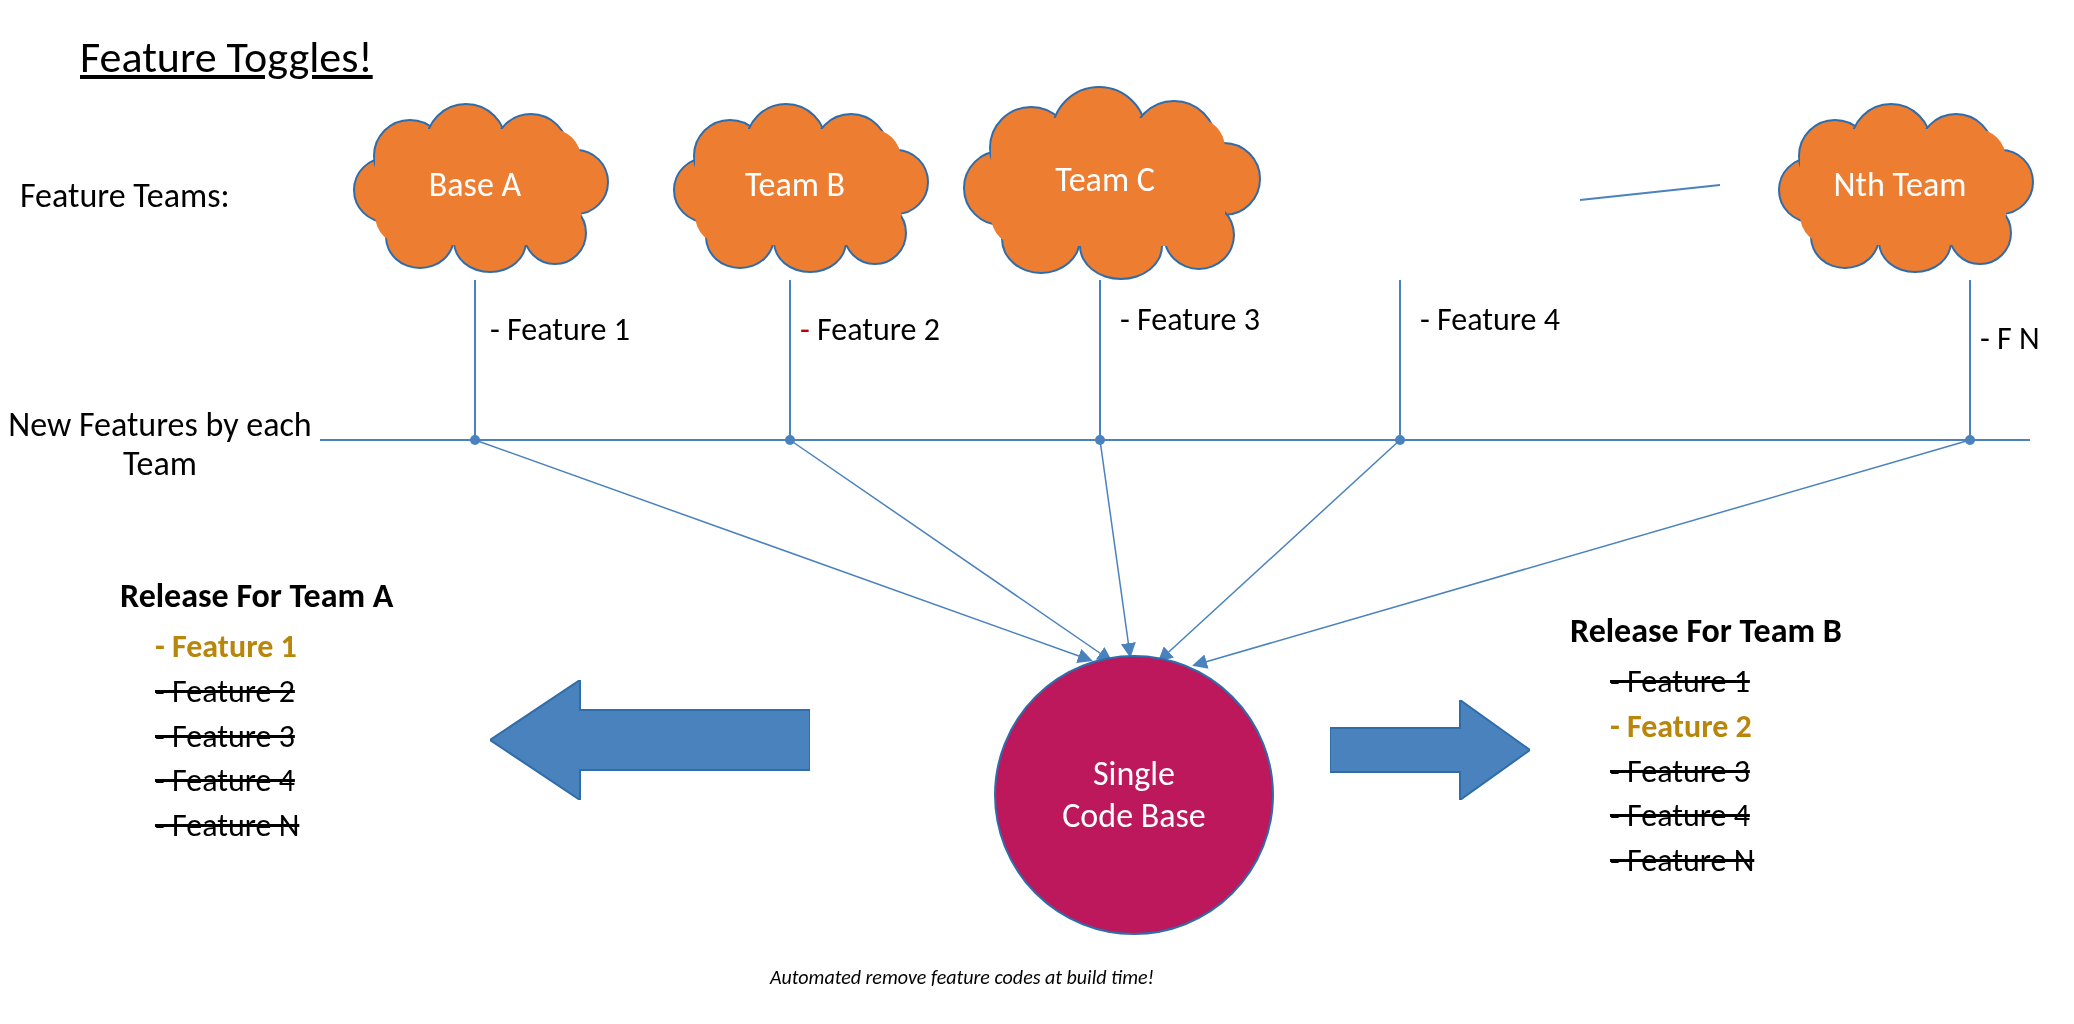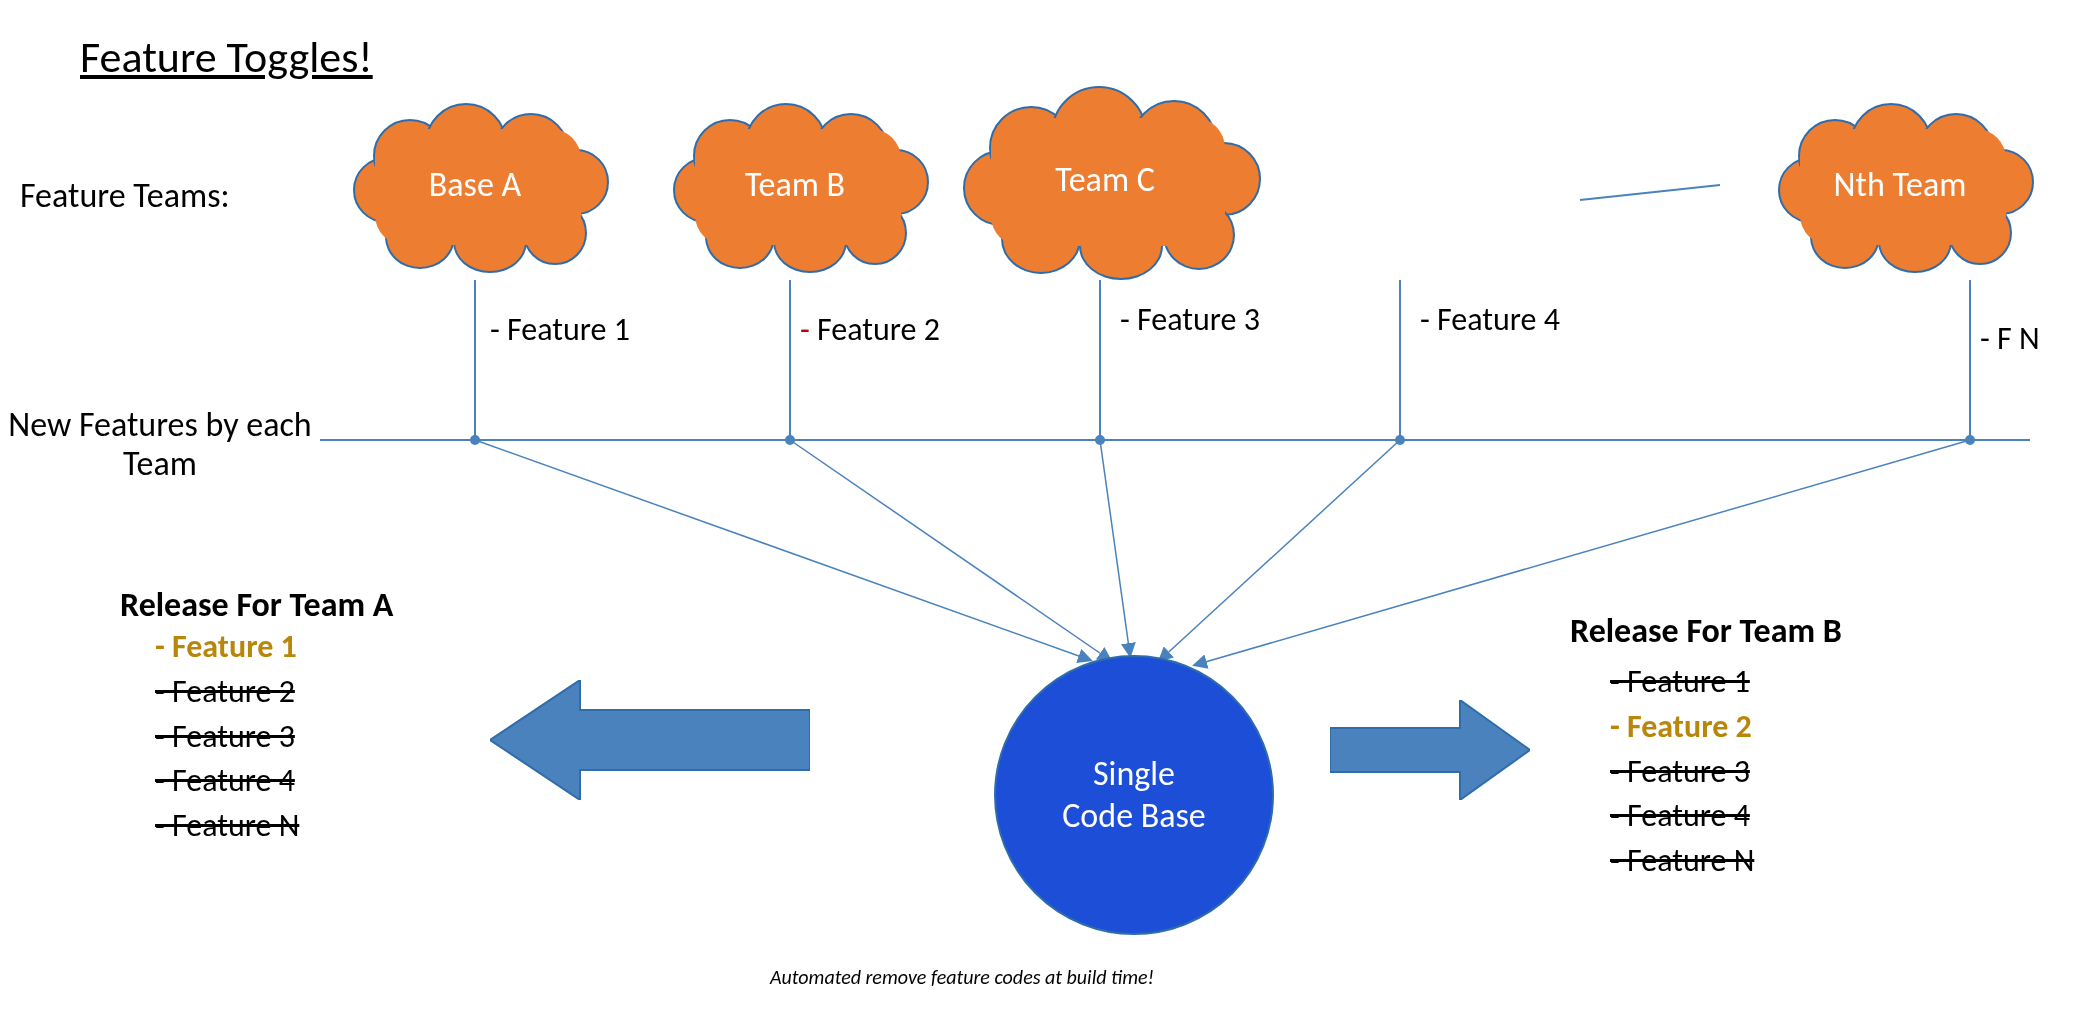--- a/index.html
+++ b/index.html
@@ -85,21 +85,21 @@
   .release-feature.disabled .txt {
     text-decoration: line-through;
   }
 
   
   .codebase {
     position: absolute;
     width: 280px;
     height: 280px;
     border-radius: 50%;
-    background: #1d4ed8;
+    background: #be185d;
     border: 2px solid #2E6CAA;
     display: flex;
     align-items: center;
     justify-content: center;
     text-align: center;
     color: #fff;
     font-size: 34px;
     line-height: 1.25;
     padding: 0 20px;
     box-sizing: border-box;
@@ -227,21 +227,21 @@
   <div class="abs feature-label" style="left:1120px; top:300px;">
     <span>- Feature 3</span>
   </div>
   <div class="abs feature-label" style="left:1420px; top:300px;">
     <span>- Feature 4</span>
   </div>
   <div class="abs feature-label" style="left:1980px; top:310px;margin-top:9px;">
     <span>- F N</span>
   </div>
 
-  <div class="abs release-title" style="left:120px; top:575px;margin-top:9px;">Release For Team A</div>
+  <div class="abs release-title" style="left:120px; top:575px;">Release For Team A</div>
   <div class="abs" style="left:155px; top:625px;">
     <div class="release-feature enabled"><span class="txt">- Feature 1</span></div>
     <div class="release-feature disabled"><span class="txt">- Feature 2</span></div>
     <div class="release-feature disabled"><span class="txt">- Feature 3</span></div>
     <div class="release-feature disabled"><span class="txt">- Feature 4</span></div>
     <div class="release-feature disabled"><span class="txt">- Feature N</span></div>
   </div>
 
   <div class="abs release-title" style="left:1570px; top:610px;">Release For Team B</div>
   <div class="abs" style="left:1610px; top:660px;">

